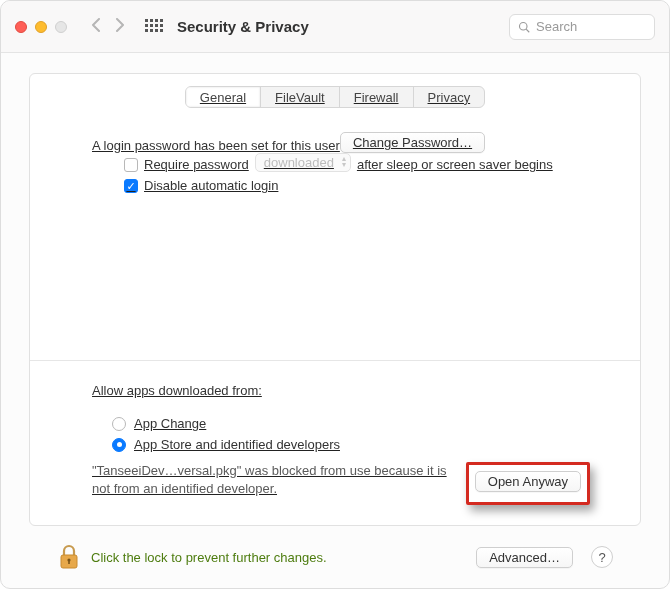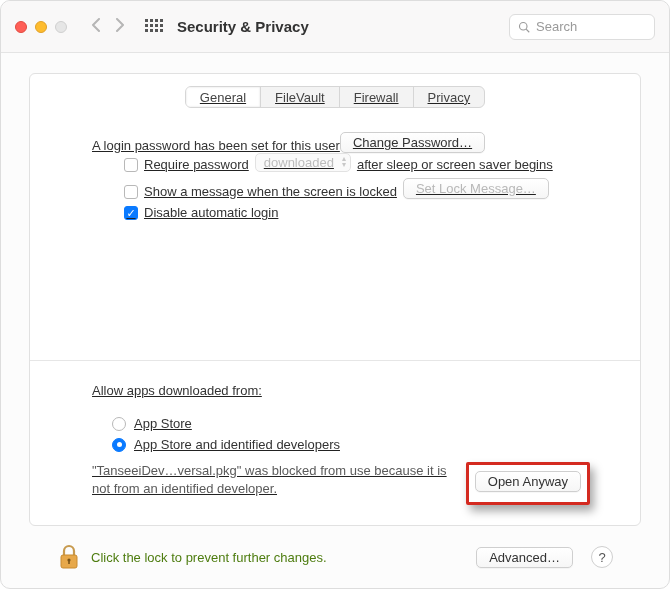--- a/index.html
+++ b/index.html
@@ -206,40 +206,35 @@
         <div class="cb">
           <div class="box"></div>
           <span>Require password</span>
           <span class="select-dis">
             <span>downloaded</span>
             <span class="stepper">▴<br>▾</span>
           </span>
           <span>after sleep or screen saver begins</span>
         </div>
 
-        <div class="cb">
-          <div class="box"></div>
-          <span>Show a message when the screen is locked</span>
-          <button class="btn disabled">Set Lock Message…</button>
-        </div>
 
         <div class="cb">
           <div class="box checked"></div>
           <span>Disable automatic login</span>
         </div>
       </div>
 
       <div style="flex:1"></div>
       <div class="divider"></div>
 
       <div class="section2">
         <div style="margin-bottom:18px;">Allow apps downloaded from:</div>
         <div class="radio-row">
           <div class="radio"></div>
-          <span>App Store</span>
+          <span>App Change</span>
         </div>
         <div class="radio-row">
           <div class="radio sel"></div>
           <span>App Store and identified developers</span>
         </div>
 
         <div class="blocked-row">
           <div class="blocked-text">"TanseeiDev…versal.pkg" was blocked from use because it is not from an identified developer.</div>
           <div class="open-anyway-wrap">
             <button class="btn">Open Anyway</button>

